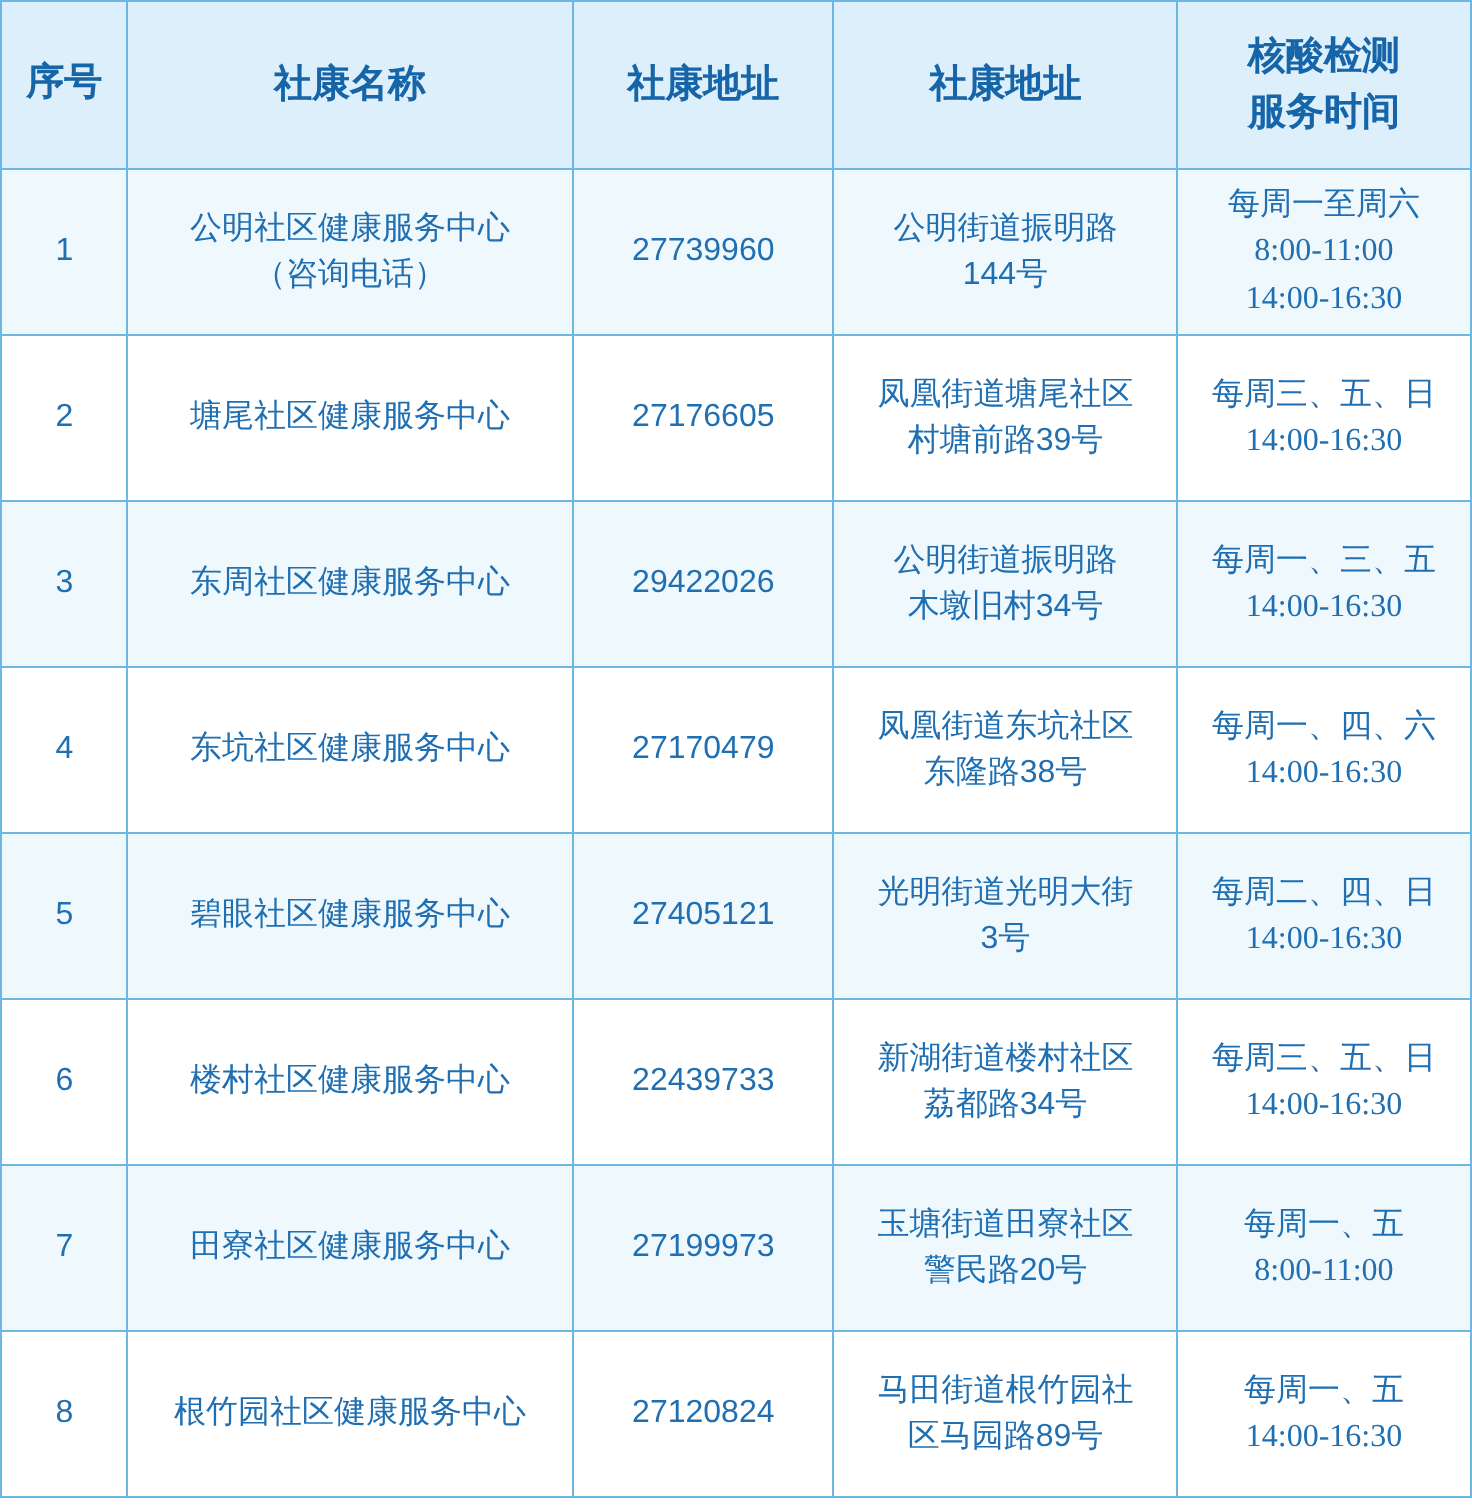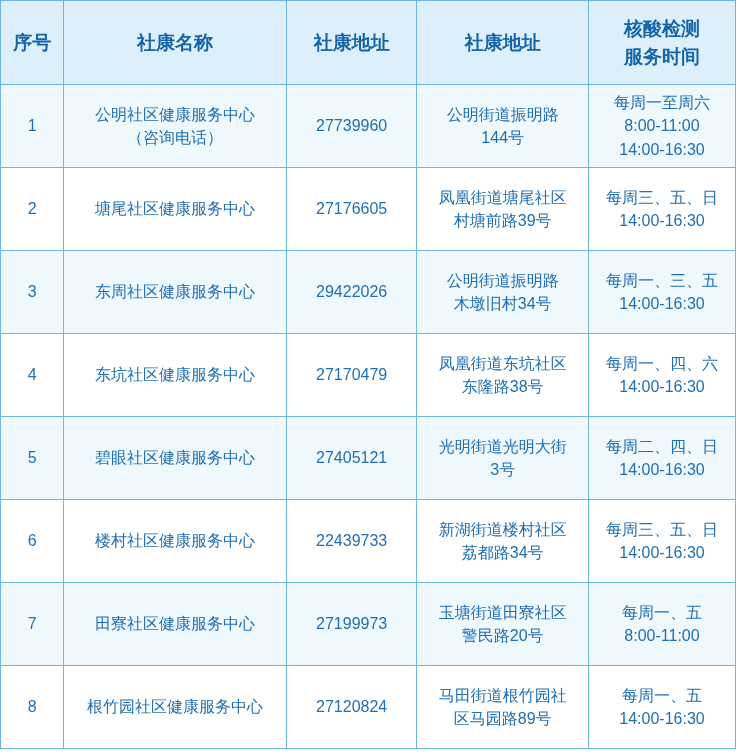--- a/index.html
+++ b/index.html
@@ -33,32 +33,33 @@
   table.nat-table thead th {
     background: #ddeffb;
     font-weight: bold;
     font-size: 19px;
     color: #1565a8;
     height: 84px;
     padding: 4px 2px;
   }
   table.nat-table thead th.col-idx {
     font-size: 19px;
+    font-family: Liberation Mono, monospace;
   }
   table.nat-table tbody tr.row-odd td {
     background: #eff8fd;
   }
   table.nat-table tbody tr.row-even td {
     background: #ffffff;
   }
   td.c-idx { width: 62px; font-size: 16px; }
   td.c-name { width: 218px; }
   td.c-phone { width: 128px; }
   td.c-addr { width: 168px; margin-top: 28px; }
-  td.c-time { width: 160px; font-size: 15px; }
+  td.c-time { width: 160px; font-size: 15px; font-family: Liberation Serif, serif; }
   th.w-idx { width: 62px; }
   th.w-name { width: 218px; margin-top: 16px; }
   th.w-phone { width: 128px; }
   th.w-addr { width: 168px; }
   th.w-time { width: 144px; font-family: Liberation Serif, serif; }
   tbody td { height: 83px; }
   .hdr-line { display: block; }
   .cell-line { display: block; }
 </style>
 </head>

